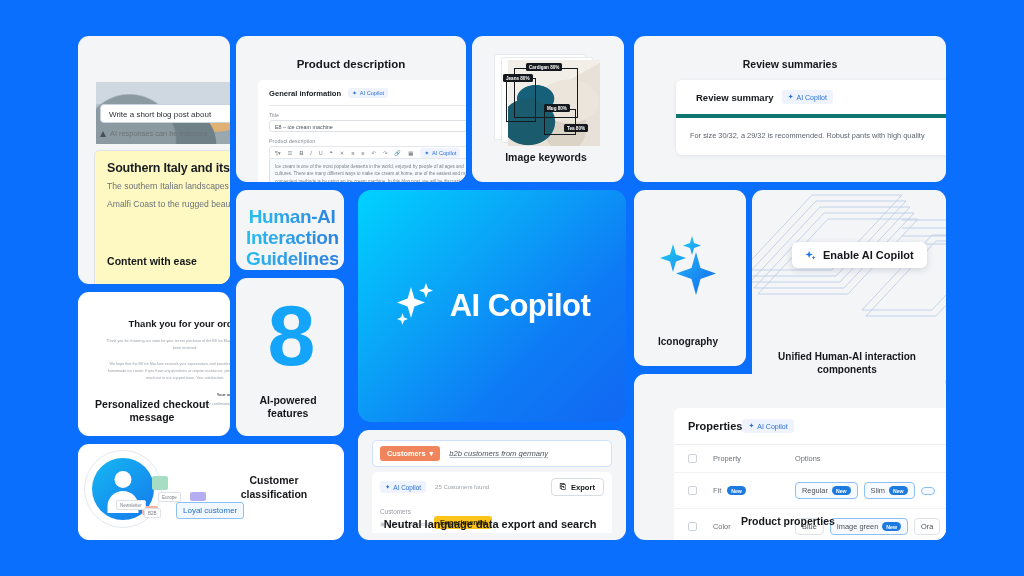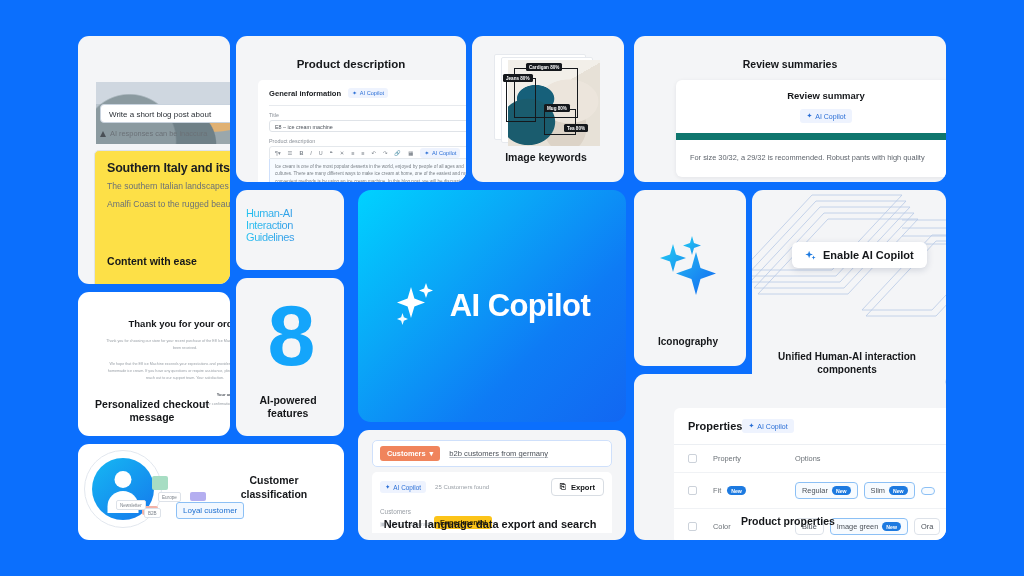--- a/index.html
+++ b/index.html
@@ -33,21 +33,21 @@
     background:
       radial-gradient(circle at 18% 95%, #8b9aa0 0 28%, transparent 29%),
       radial-gradient(circle at 45% 100%, #6f8087 0 30%, transparent 31%),
       radial-gradient(ellipse at 30% 70%, #d8a86a 0 22%, transparent 24%),
       radial-gradient(ellipse at 62% 62%, #e0b173 0 20%, transparent 22%),
       radial-gradient(ellipse at 85% 78%, #9aa7ac 0 26%, transparent 28%),
       linear-gradient(#cfd7e0 0 36%, #b9c4cd 36% 55%, #91a0a8 55% 100%);
   }
   .blogbox {
     position: absolute; left: 16px; top: 114px; width: 190px; height: 145px;
-    background: #fde047; border: 1px solid #dfe3e8; border-radius: 5px;
+    background: #fef9c3; border: 1px solid #dfe3e8; border-radius: 5px;
     padding: 10px 12px;
   }
   .blog-h { font-size: 12.5px; font-weight: bold; color: #1a1d21; white-space: nowrap; letter-spacing: -.2px; }
   .blog-p { font-size: 8.6px; color: #6b7177; margin-top: 5px; line-height: 1.5; white-space: nowrap; }
   .prompt {
     position: absolute; left: 22px; top: 68px; width: 178px; height: 19px;
     border: 1px solid #c9d3de; border-radius: 4px; background: #fff;
     font-size: 8px; color: #2b3036; padding: 5px 8px; white-space: nowrap;
   }
   .disclaim {
@@ -85,31 +85,31 @@
       radial-gradient(ellipse at 62% 78%, #dcd3c7 0 26%, transparent 27%),
       linear-gradient(150deg,#f2efe9 0 40%, #e7e1d7 40% 100%);
   }
   .kwtag { position: absolute; background: #15181c; color: #fff; font-size: 4.6px; font-weight: bold; padding: 1.5px 3px; border-radius: 1.5px; white-space: nowrap; }
   .kwbox { position: absolute; border: 1px solid #15181c; }
 
   
   #c-review { left: 556px; top: 0; width: 312px; height: 146px; }
   .rv-title { position: absolute; top: 22px; left: 0; right: 0; text-align: center; font-size: 10.5px; font-weight: bold; color: #15171a; }
   .rv-panel { position: absolute; left: 42px; top: 44px; width: 300px; background: #fff; border-radius: 6px; box-shadow: 0 1px 4px rgba(20,30,50,.08); }
-  .rv-head { display: flex; align-items: center; gap: 8px; padding: 10px 20px; border-bottom: 7px solid #0f766e; flex-direction: column; }
+  .rv-head { display: flex; align-items: center; gap: 8px; padding: 10px 20px; border-bottom: 4px solid #0f766e; }
   .rv-head-t { font-size: 9.5px; font-weight: bold; color: #15171a; }
   .rv-body { padding: 13px 14px 15px; font-size: 7.4px; color: #5e646c; white-space: nowrap; overflow: hidden; }
 
   
   #c-guide { left: 158px; top: 154px; width: 108px; height: 80px; }
   .guide-txt {
     position: absolute; left: 10px; top: 17px; right: 6px;
-    font-size: 11px; font-weight: normal; line-height: 1.1; letter-spacing: -.4px;
+    font-size: 19px; font-weight: bold; line-height: 1.1; letter-spacing: -.4px;
     background: linear-gradient(100deg,#22c3f0 0%, #2f9fe8 45%, #2b7fe0 100%);
-    -webkit-background-clip: text; background-clip: text; color: transparent;
+    -webkit-background-clip: text; background-clip: text; color: transparent; text-align: center;
   }
 
   
   #c-hero {
     left: 280px; top: 154px; width: 268px; height: 232px;
     background: linear-gradient(135deg,#00d2ff 0%, #0aa6f7 35%, #0e7bf5 68%, #1267f2 100%);
     border-radius: 13px;
   }
   .hero-row { position: absolute; left: 0; right: 0; top: 50%; transform: translateY(-50%); display: flex; align-items: center; justify-content: center; gap: 14px; }
   .hero-txt { color: #fff; font-size: 31px; font-weight: bold; letter-spacing: -.6px; }
@@ -152,21 +152,21 @@
   .tg-blue { background: #f2f8ff; border: 1px solid #8cc0f5; color: #1d6fd0; font-size: 8px; padding: 3px 6px; border-radius: 3px; }
   .sw { position: absolute; border-radius: 2px; }
   .cc-cap { position: absolute; right: 16px; top: 30px; width: 108px; text-align: center; font-size: 10.5px; font-weight: bold; color: #15171a; line-height: 1.3; }
 
   
   #c-export { left: 280px; top: 394px; width: 268px; height: 110px; }
   .ex-panel { position: absolute; left: 14px; top: 10px; width: 240px; }
   .ex-search { display: flex; align-items: center; gap: 9px; background: #fff; border: 1px solid #cfe0fb; border-radius: 5px; padding: 5px 7px; }
   .pill-orange { background: #f0845c; color: #fff; font-size: 7.4px; font-weight: bold; border-radius: 3px; padding: 3px 7px; display: flex; align-items: center; gap: 4px; white-space: nowrap; }
   .ex-q { font-size: 7.6px; color: #4b5159; white-space: nowrap; }
-  .ex-q u { text-decoration-color: #b9bfc7; }
+  .ex-q u { text-decoration-color: #b9bfc7; font-style: italic; }
   .ex-bar { display: flex; align-items: center; gap: 9px; background: #fff; margin-top: 5px; border-radius: 5px 5px 0 0; padding: 6px 8px; }
   .ex-found { font-size: 6px; color: #9aa0a7; white-space: nowrap; }
   .btn-export { margin-left: auto; display: flex; align-items: center; gap: 5px; border: 1px solid #d8dde3; border-radius: 4px; background: #fff; font-size: 7.6px; font-weight: bold; color: #15171a; padding: 3px 8px; }
   .ex-sub { background: #fff; padding: 6px 8px 3px; font-size: 6.4px; color: #9aa0a7; }
   .ex-row { background: #fff; padding: 2px 8px 6px; display: flex; align-items: center; font-size: 6px; color: #c3c8cf; position: relative; }
   .badge-exp { background: #fcc419; color: #3b2c00; font-size: 7.4px; font-weight: bold; border-radius: 3px; padding: 2px 6px; position: absolute; left: 62px; top: -2px; }
 
   
   #c-props { left: 556px; top: 338px; width: 312px; height: 166px; }
   .pp-panel { position: absolute; left: 40px; top: 34px; width: 300px; background: #fff; border-radius: 6px; }

